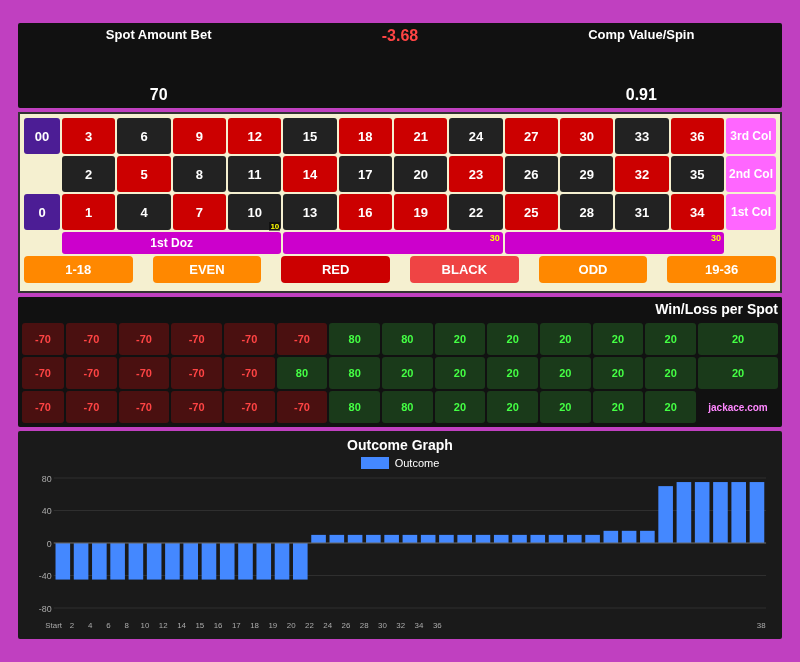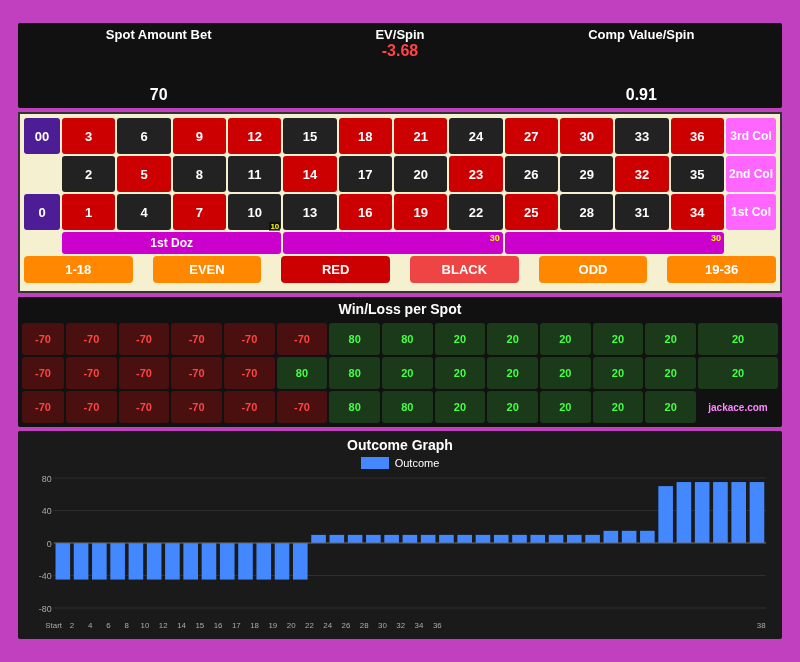--- a/index.html
+++ b/index.html
@@ -125,21 +125,21 @@
     .outside-btn.black { background: #ef4444; }
 
     
     .winloss-section {
       background: #111;
       margin-bottom: 4px;
       border-radius: 2px;
       overflow: hidden;
     }
     .winloss-title {
-      text-align: center;
+      text-align: right;
       color: white;
       font-weight: bold;
       font-size: 14px;
       padding: 4px;
       background: #111;
     }
     .winloss-grid {
       display: grid;
       grid-template-columns: 42px repeat(12, 1fr) 80px;
       grid-template-rows: repeat(3, 32px);
@@ -199,21 +199,20 @@
 <body>
 
 <div class="main-container">
 
   <div class="stats-header">
     <div class="stat-block">
       <div class="stat-label">Spot Amount Bet</div>
       <div class="stat-value positive">70</div>
     </div>
     <div class="stat-block">
-      <div class="stat-label">EV/Spin</div>
       <div class="stat-value negative">-3.68</div>
     </div>
     <div class="stat-block">
       <div class="stat-label">Comp Value/Spin</div>
       <div class="stat-value positive">0.91</div>
     </div>
   </div>
 
   <div class="board-container">
     <div class="board-grid" id="board-grid" style="grid-template-columns: 36px repeat(12, 1fr) 50px; grid-template-rows: repeat(3, 36px);">

